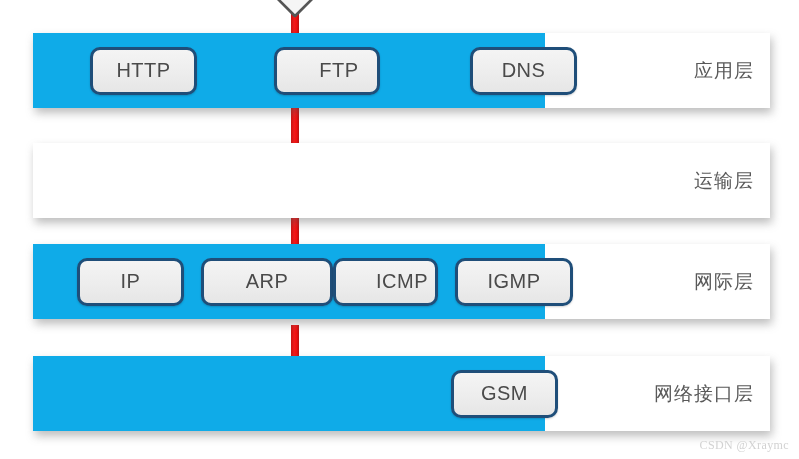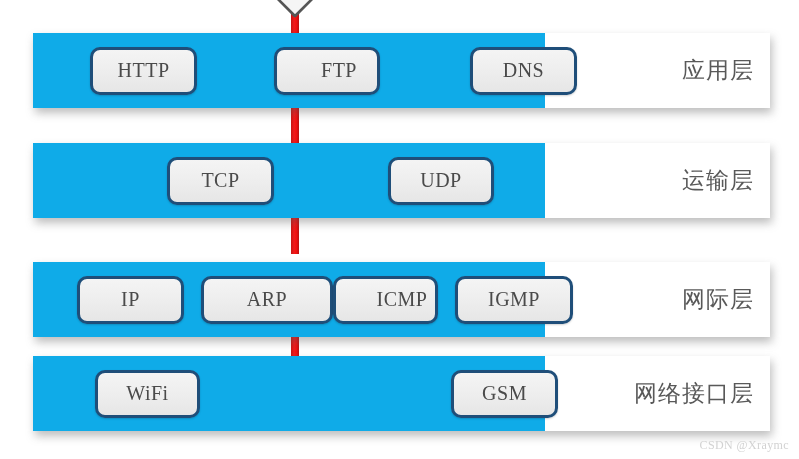--- a/index.html
+++ b/index.html
@@ -69,21 +69,21 @@
     background: #ffffff;
     display: flex;
     align-items: center;
     justify-content: flex-end;
     padding-right: 16px;
     box-sizing: border-box;
   }
 
   .layer-label {
     font-family: "DejaVu Sans", "Liberation Sans", sans-serif;
-    font-size: 23px;
+    font-size: 19px;
     color: #595959;
     letter-spacing: 1px;
     white-space: nowrap;
   }
 
   
   .chip {
     position: absolute;
     height: 48px;
     background: linear-gradient(180deg,#f4f4f4 0%, #ededed 55%, #e6e6e6 100%);
@@ -91,21 +91,21 @@
     border-radius: 10px;
     display: flex;
     align-items: center;
     justify-content: center;
     box-sizing: border-box;
     box-shadow: 0 1px 2px rgba(0,0,0,0.18);
     z-index: 4;
   }
 
   .chip-label {
-    font-family: Liberation Serif, serif;
+    font-family: Liberation Sans, sans-serif;
     font-size: 20px;
     color: #4a4a4a;
     letter-spacing: 0.5px;
     white-space: nowrap;
   }
 
   
   .watermark {
     position: absolute;
     right: 10px;
@@ -145,34 +145,26 @@
     <div class="chip" style="left:424px;width:107px;margin-left:13px;">
       <span class="chip-label">DNS</span>
     </div>
   </div>
   <div class="label-panel">
     <span class="layer-label">应用层</span>
   </div>
 </div>
 
 <div class="layer-row" style="top:143px;">
-  <div class="proto-band">
-    <div class="chip" style="left:134px;width:107px;">
-      <span class="chip-label">TCP</span>
-    </div>
-    <div class="chip" style="left:355px;width:106px;">
-      <span class="chip-label">UDP</span>
-    </div>
-  </div>
   <div class="label-panel">
     <span class="layer-label">运输层</span>
   </div>
 </div>
 
-<div class="layer-row" style="top:262px;">
+<div class="layer-row" style="top:244px;">
   <div class="proto-band">
     <div class="chip" style="left:44px;width:107px;">
       <span class="chip-label">IP</span>
     </div>
     <div class="chip" style="left:168px;width:132px;">
       <span class="chip-label">ARP</span>
     </div>
     <div class="chip" style="left:300px;width:105px;padding-left:33px;">
       <span class="chip-label">ICMP</span>
     </div>
@@ -180,23 +172,20 @@
       <span class="chip-label">IGMP</span>
     </div>
   </div>
   <div class="label-panel">
     <span class="layer-label">网际层</span>
   </div>
 </div>
 
 <div class="layer-row" style="top:356px;">
   <div class="proto-band">
-    <div class="chip" style="left:62px;width:105px;">
-      <span class="chip-label">WiFi</span>
-    </div>
     <div class="chip" style="left:418px;width:107px;">
       <span class="chip-label">GSM</span>
     </div>
   </div>
   <div class="label-panel">
     <span class="layer-label">网络接口层</span>
   </div>
 </div>
 
 <div class="watermark">CSDN @Xraymc</div>

